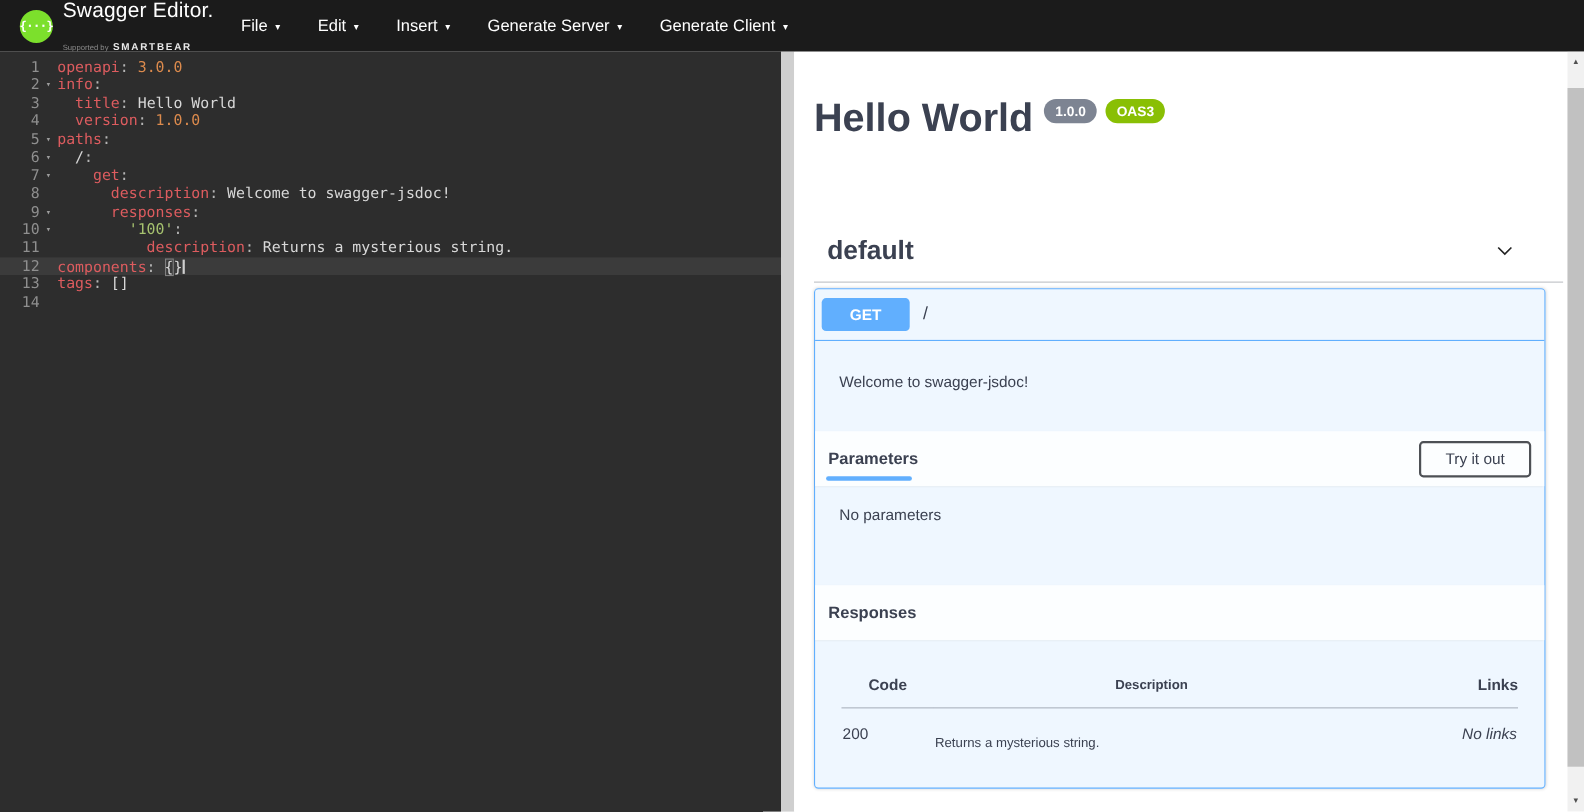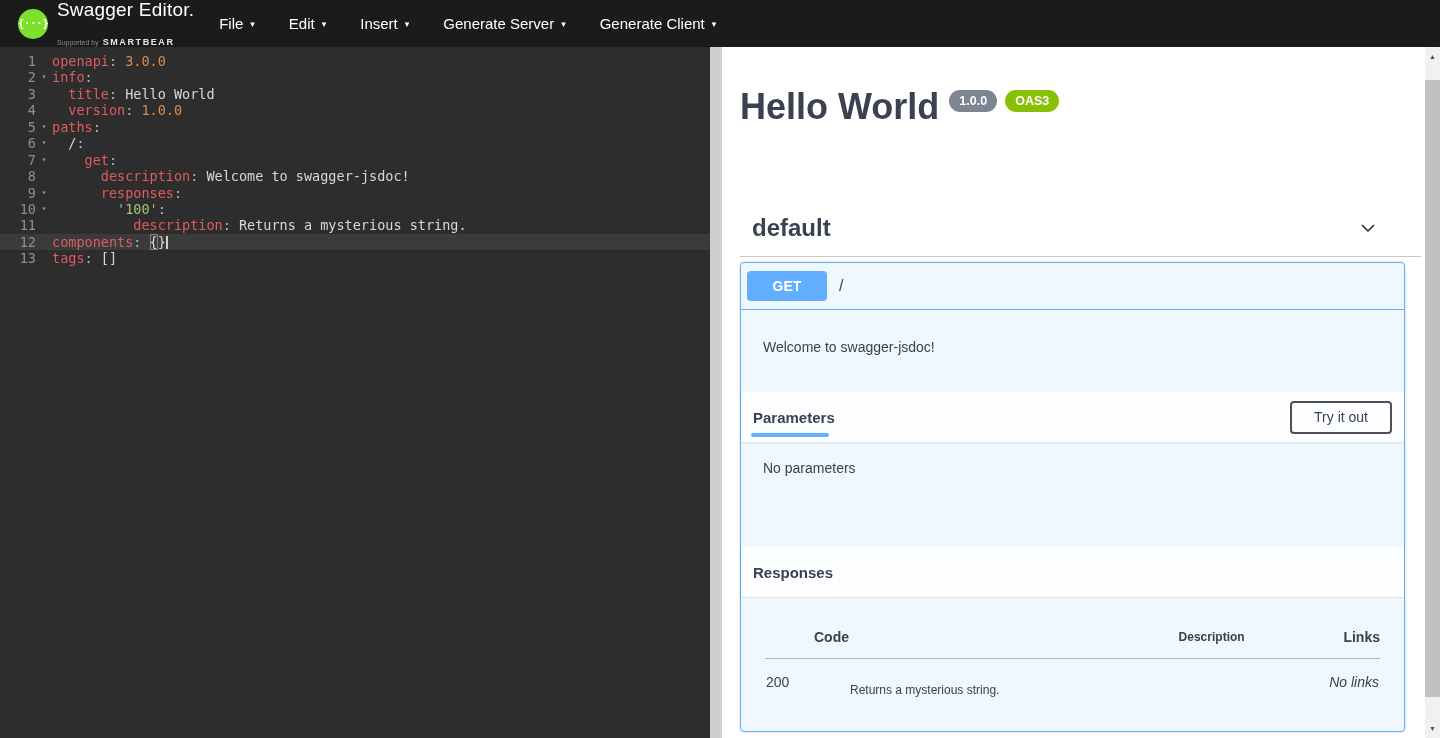--- a/index.html
+++ b/index.html
@@ -109,25 +109,25 @@
   .tab-underline {
     position:absolute; left:10px; bottom:5px;
     width:78px; height:4px; background:#61affe; border-radius:2px;
   }
   .try-btn {
     border:2px solid #4d5055; border-radius:4px; background:transparent;
     padding:7px 22px; font-size:14px; font-weight:normal; color:#3b4151;
     font-family:"Liberation Sans", sans-serif; cursor:pointer; line-height:15px;
   }
 
-  .params-body { height:105px; padding:18px 22px; font-size:14px; color:#3b4151; }
+  .params-body { height:90px; padding:18px 22px; font-size:14px; color:#3b4151; }
 
   .responses-body { height:134px; padding:18px 24px 0; }
   .responses-table { width:100%; border-collapse:collapse; }
-  .responses-table th { text-align:right; color:#3b4151; padding:14px 0 13px; font-weight:bold; }
+  .responses-table th { text-align:center; color:#3b4151; padding:14px 0 13px; font-weight:bold; }
   .responses-table th.col-code  { font-size:14px; width:84px; }
   .responses-table th.col-desc  { font-size:12px; }
   .responses-table th.col-links { font-size:14px; text-align:right; }
   .responses-table thead tr { border-bottom:1px solid rgba(59,65,81,.2); }
   .responses-table td { vertical-align:top; color:#3b4151; }
   .responses-table td.cell-code  { font-size:14px; padding-top:15px; }
   .responses-table td.cell-desc  { font-size:12px; padding-top:24px; }
   .responses-table td.cell-links { font-size:14px; font-style:italic; text-align:right; padding-top:15px; }
 
   
@@ -194,20 +194,21 @@
       <div class="ed-line"><span class="gutter-num">4</span><span class="fold-col"></span><span class="code-col"><span class="tok-plain">  </span><span class="tok-key">version</span><span class="tok-punc">:</span><span class="tok-num"> 1.0.0</span></span></div>
       <div class="ed-line"><span class="gutter-num">5</span><span class="fold-col">▾</span><span class="code-col"><span class="tok-key">paths</span><span class="tok-punc">:</span></span></div>
       <div class="ed-line"><span class="gutter-num">6</span><span class="fold-col">▾</span><span class="code-col"><span class="tok-plain">  /</span><span class="tok-punc">:</span></span></div>
       <div class="ed-line"><span class="gutter-num">7</span><span class="fold-col">▾</span><span class="code-col"><span class="tok-plain">    </span><span class="tok-key">get</span><span class="tok-punc">:</span></span></div>
       <div class="ed-line"><span class="gutter-num">8</span><span class="fold-col"></span><span class="code-col"><span class="tok-plain">      </span><span class="tok-key">description</span><span class="tok-punc">:</span><span class="tok-plain"> Welcome to swagger-jsdoc!</span></span></div>
       <div class="ed-line"><span class="gutter-num">9</span><span class="fold-col">▾</span><span class="code-col"><span class="tok-plain">      </span><span class="tok-key">responses</span><span class="tok-punc">:</span></span></div>
       <div class="ed-line"><span class="gutter-num">10</span><span class="fold-col">▾</span><span class="code-col"><span class="tok-plain">        </span><span class="tok-str">'100'</span><span class="tok-punc">:</span></span></div>
       <div class="ed-line"><span class="gutter-num">11</span><span class="fold-col"></span><span class="code-col"><span class="tok-plain">          </span><span class="tok-key">description</span><span class="tok-punc">:</span><span class="tok-plain"> Returns a mysterious string.</span></span></div>
       <div class="ed-line active"><span class="gutter-num">12</span><span class="fold-col"></span><span class="code-col"><span class="tok-key">components</span><span class="tok-punc">:</span><span class="tok-plain"> </span><span class="tok-boxed">{</span><span class="tok-plain">}</span><span class="ed-cursor"></span></span></div>
       <div class="ed-line"><span class="gutter-num">13</span><span class="fold-col"></span><span class="code-col"><span class="tok-key">tags</span><span class="tok-punc">:</span><span class="tok-plain"> []</span></span></div>
+      <div class="ed-line"><span class="gutter-num">14</span><span class="fold-col"></span><span class="code-col"></span></div>
     </div>
 
   <div class="splitter"></div>
 
   <div class="preview-pane">
     <div class="preview-content">
 
       <div class="info-section">
         <h1 class="main-title">Hello World</h1>
         <div class="badges">

